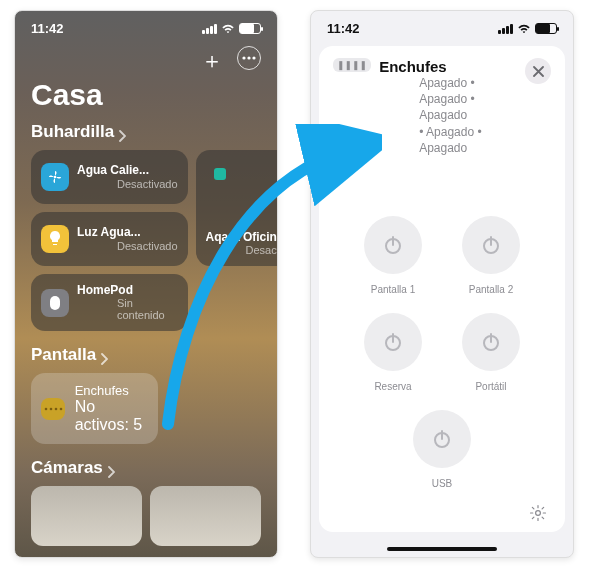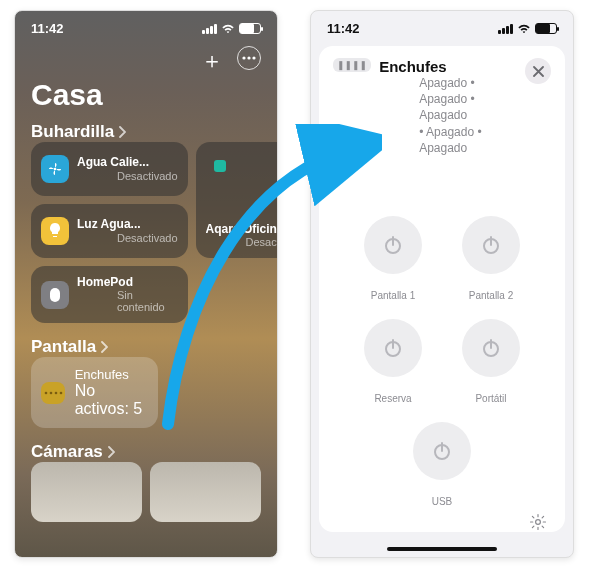--- a/index.html
+++ b/index.html
@@ -21,42 +21,42 @@
   .batt i{display:block;width:70%;height:100%;background:currentColor;border-radius:1px;}
   
   .hdr-row { display:flex; justify-content:flex-end; gap:14px; padding: 6px 16px 2px; color:#fff; }
   .hdr-row .ic { width:24px;height:24px;display:flex;align-items:center;justify-content:center;border:1.5px solid rgba(255,255,255,.8);border-radius:50%; }
   .title { color:#fff; font-size:30px; font-weight:700; padding: 0 16px 10px;}
   .pills { display:flex; gap:8px; padding:0 16px 14px; overflow:hidden;}
   .pill { flex:0 0 auto; display:flex; align-items:center; gap:6px; background:rgba(60,60,60,.55); backdrop-filter: blur(6px); border-radius:16px; padding:6px 10px; color:#fff;}
   .pill .ci{width:20px;height:20px;border-radius:6px;display:flex;align-items:center;justify-content:center;}
   .pill .pt{font-size:12px;font-weight:600;line-height:1;}
   .pill .ps{font-size:10px;color:rgba(255,255,255,.6);line-height:1.1;}
-  .section { color:#fff; font-size:17px; font-weight:600; padding: 0 16px 0; display:flex;align-items:center;gap:4px;}
+  .section { color:#fff; font-size:17px; font-weight:600; padding: 0 16px 8px; display:flex;align-items:flex-end;gap:4px;}
   .section .chev{opacity:.7}
   .grid { display:grid; grid-template-columns: 1fr 1fr; gap:8px; padding:0 16px 14px;}
   .tile { background:rgba(50,50,50,.55); border-radius:14px; padding:10px; color:#fff; display:flex; align-items:center; gap:8px; min-height:54px;}
   .tile.tall{grid-row:span 2;flex-direction:column;align-items:flex-start;justify-content:space-between;min-height:116px;}
   .tile .ti{width:28px;height:28px;border-radius:8px;display:flex;align-items:center;justify-content:center;flex:0 0 28px;}
   .tile .tt{font-size:12px;font-weight:600;line-height:1.1;white-space:nowrap;overflow:hidden;text-overflow:ellipsis;}
   .tile .ts{font-size:11px;color:rgba(255,255,255,.6);line-height:1.1;padding-left:40px;}
   .row-single{padding:0 16px 14px;}
   .tile-w{background:rgba(235,235,235,.25);border-radius:14px;padding:10px;display:flex;align-items:center;gap:10px;color:#fff;width:55%;}
   .tile-w .ti2{background:#c9a227;border-radius:8px;width:30px;height:22px;display:flex;align-items:center;justify-content:center;}
   .cam-strip{display:flex;gap:8px;padding:0 16px;}
   .cam-strip .cam{flex:1;height:60px;border-radius:12px;background:linear-gradient(#bcb7ad,#d8d3c8);}
   
   .sheet { background:#fff; margin:6px 8px 10px; border-radius:14px; padding:12px 14px 8px; height:486px; position:relative; display:flex; flex-direction:column;}
   .sheet-hdr{display:flex;align-items:flex-start;gap:8px;}
   .chip{background:#e9e9ec;border-radius:6px;padding:2px 4px;font-size:9px;color:#8c8c90;}
   .sheet-title{font-size:15px;font-weight:700;color:#111;}
   .sheet-sub{font-size:12px;color:#8a8a8f;line-height:1.35;margin-left:40px;}
   .close{margin-left:auto;width:26px;height:26px;border-radius:50%;background:#eceaee;display:flex;align-items:center;justify-content:center;color:#6b6b70;font-size:14px;}
   .pw-grid{margin-top:60px;display:grid;grid-template-columns:repeat(2,76px);gap:18px 22px;justify-content:center;align-content:start;flex:1;}
-  .pw{display:flex;flex-direction:column;align-items:center;gap:16px;text-align:right;}
+  .pw{display:flex;flex-direction:column;align-items:center;gap:10px;text-align:right;}
   .pw .circ{width:58px;height:58px;border-radius:50%;background:#ededef;display:flex;align-items:center;justify-content:center;color:#b7b7bc;}
   .pw .lab{font-size:10px;color:#8c8c92;}
   .pw.center{grid-column:1 / span 2;justify-self:center;}
   .gear-row{display:flex;justify-content:flex-end;padding:4px 2px 0;}
   .gear{width:22px;height:22px;display:flex;align-items:center;justify-content:center;color:#8a8a90;}
   .home-ind{position:absolute;bottom:6px;left:50%;transform:translateX(-50%);width:110px;height:4px;border-radius:3px;background:#111;}
   
   .arrow{position:absolute;left:152px;top:124px;width:230px;height:310px;pointer-events:none;}
   
   svg{display:block}

